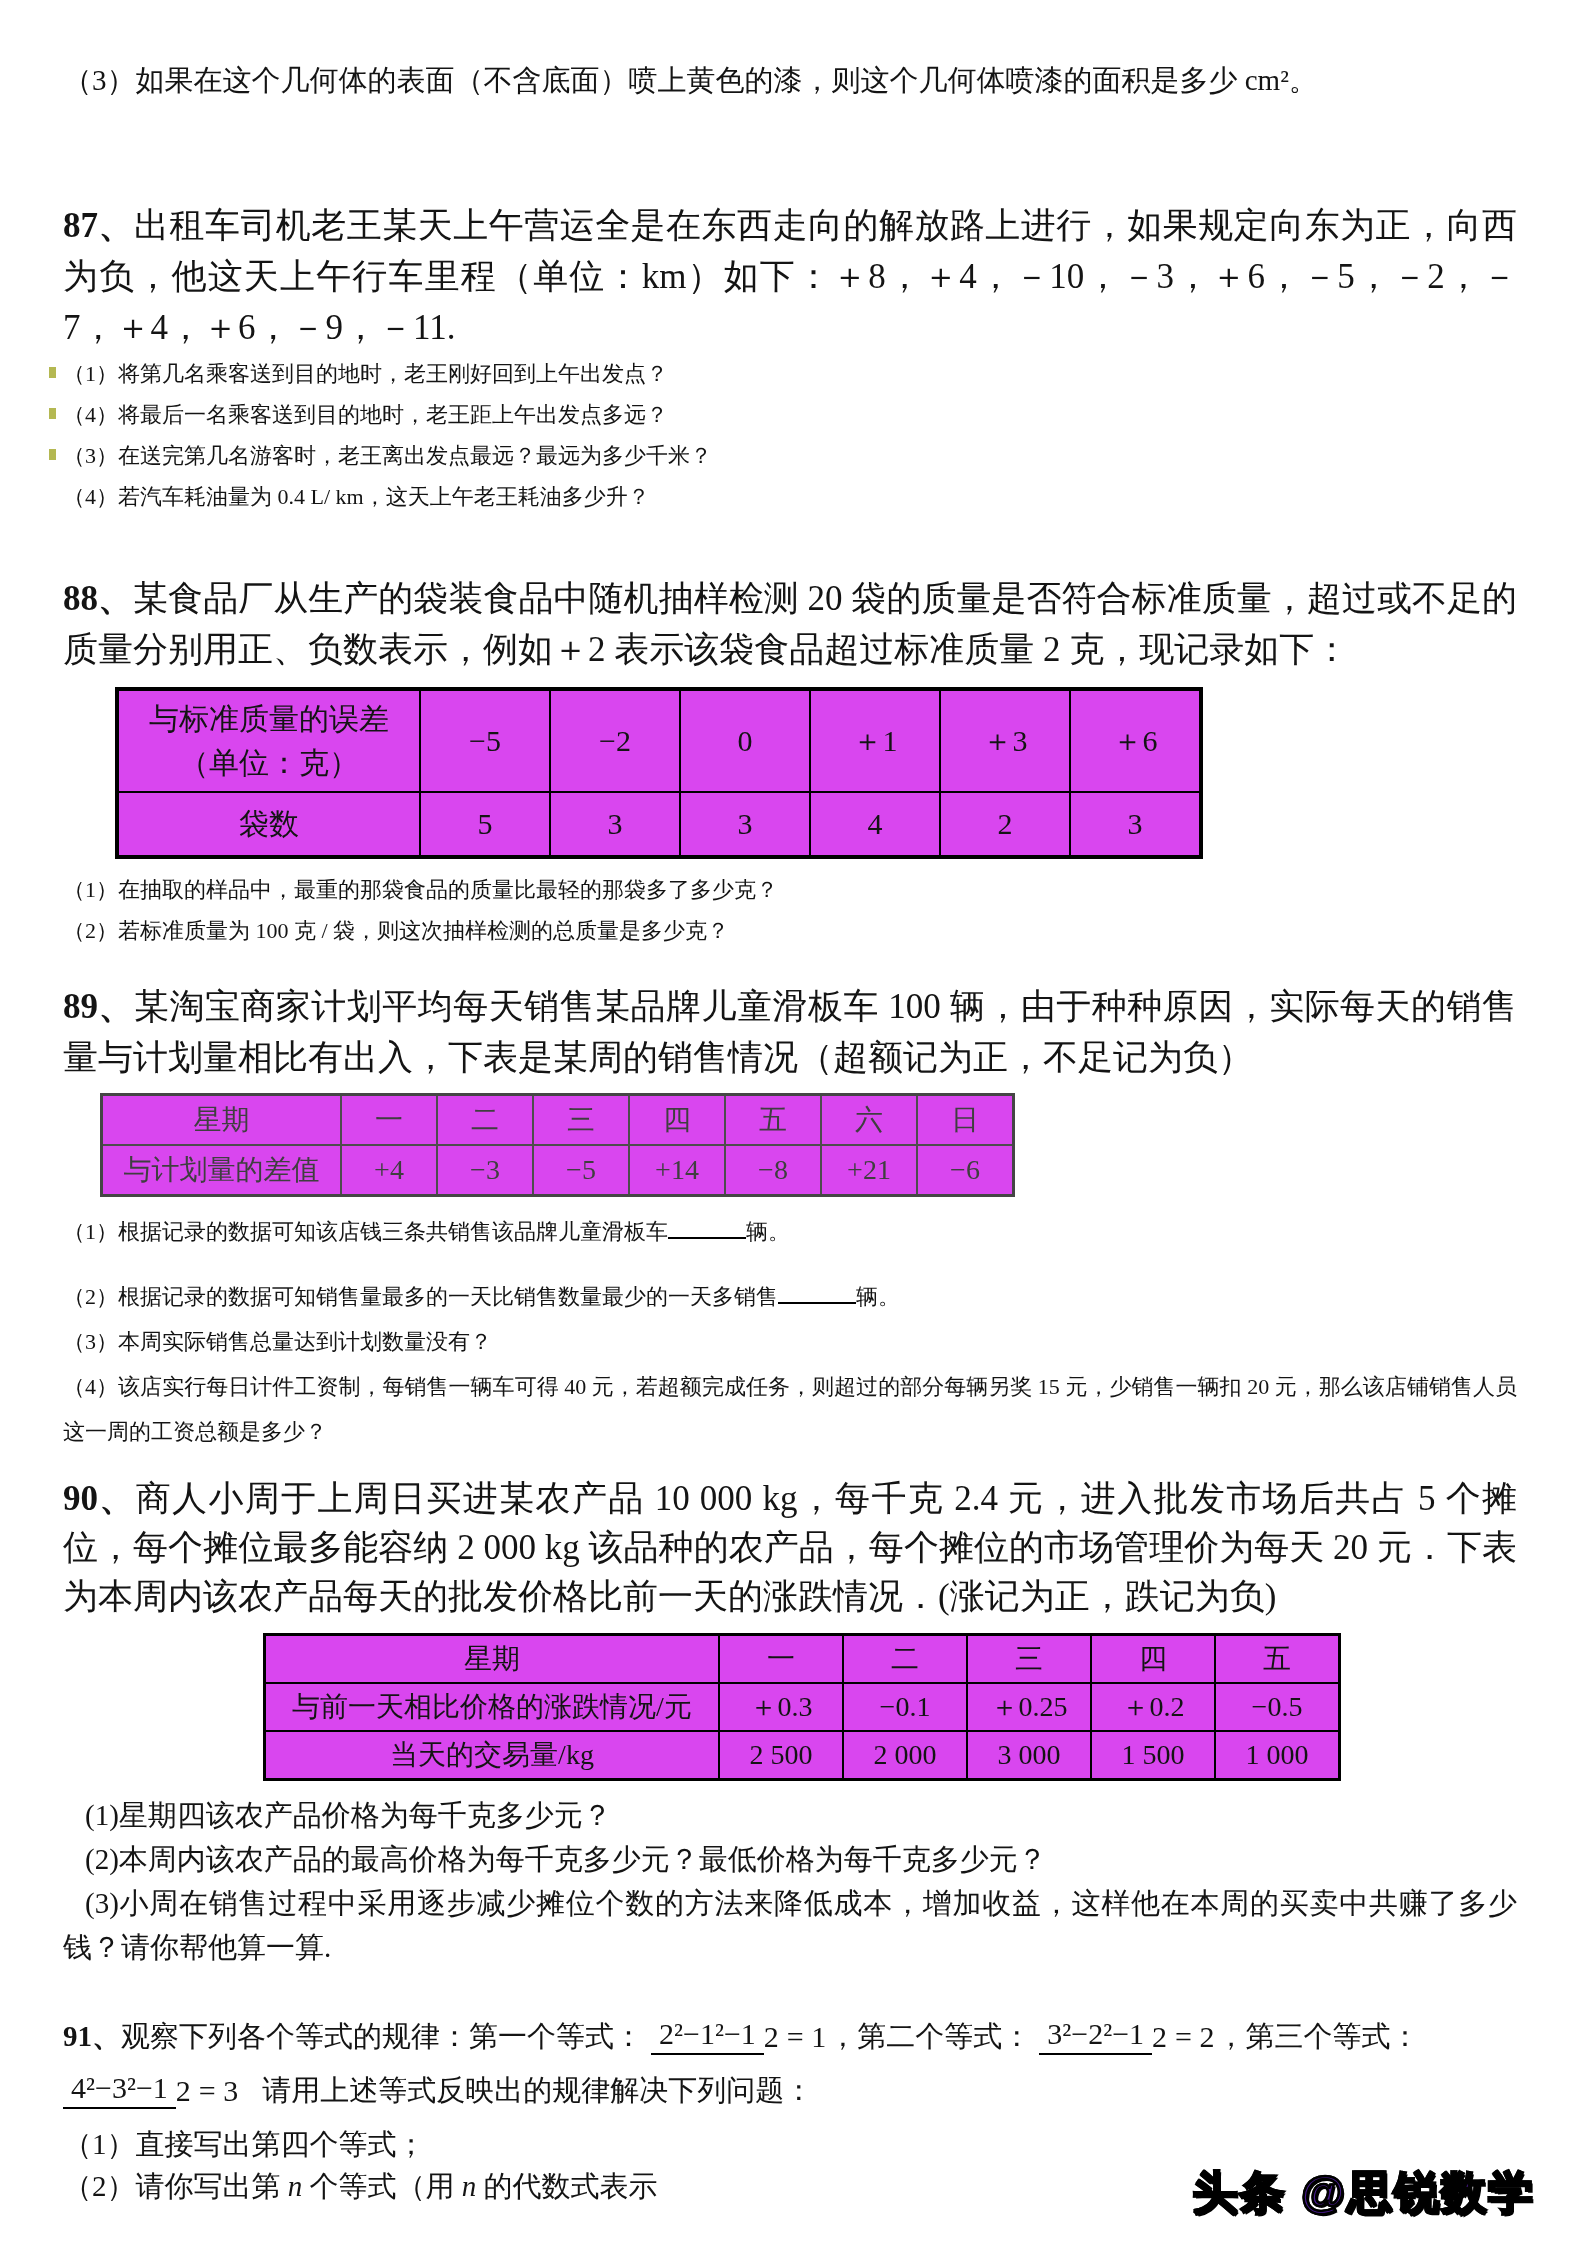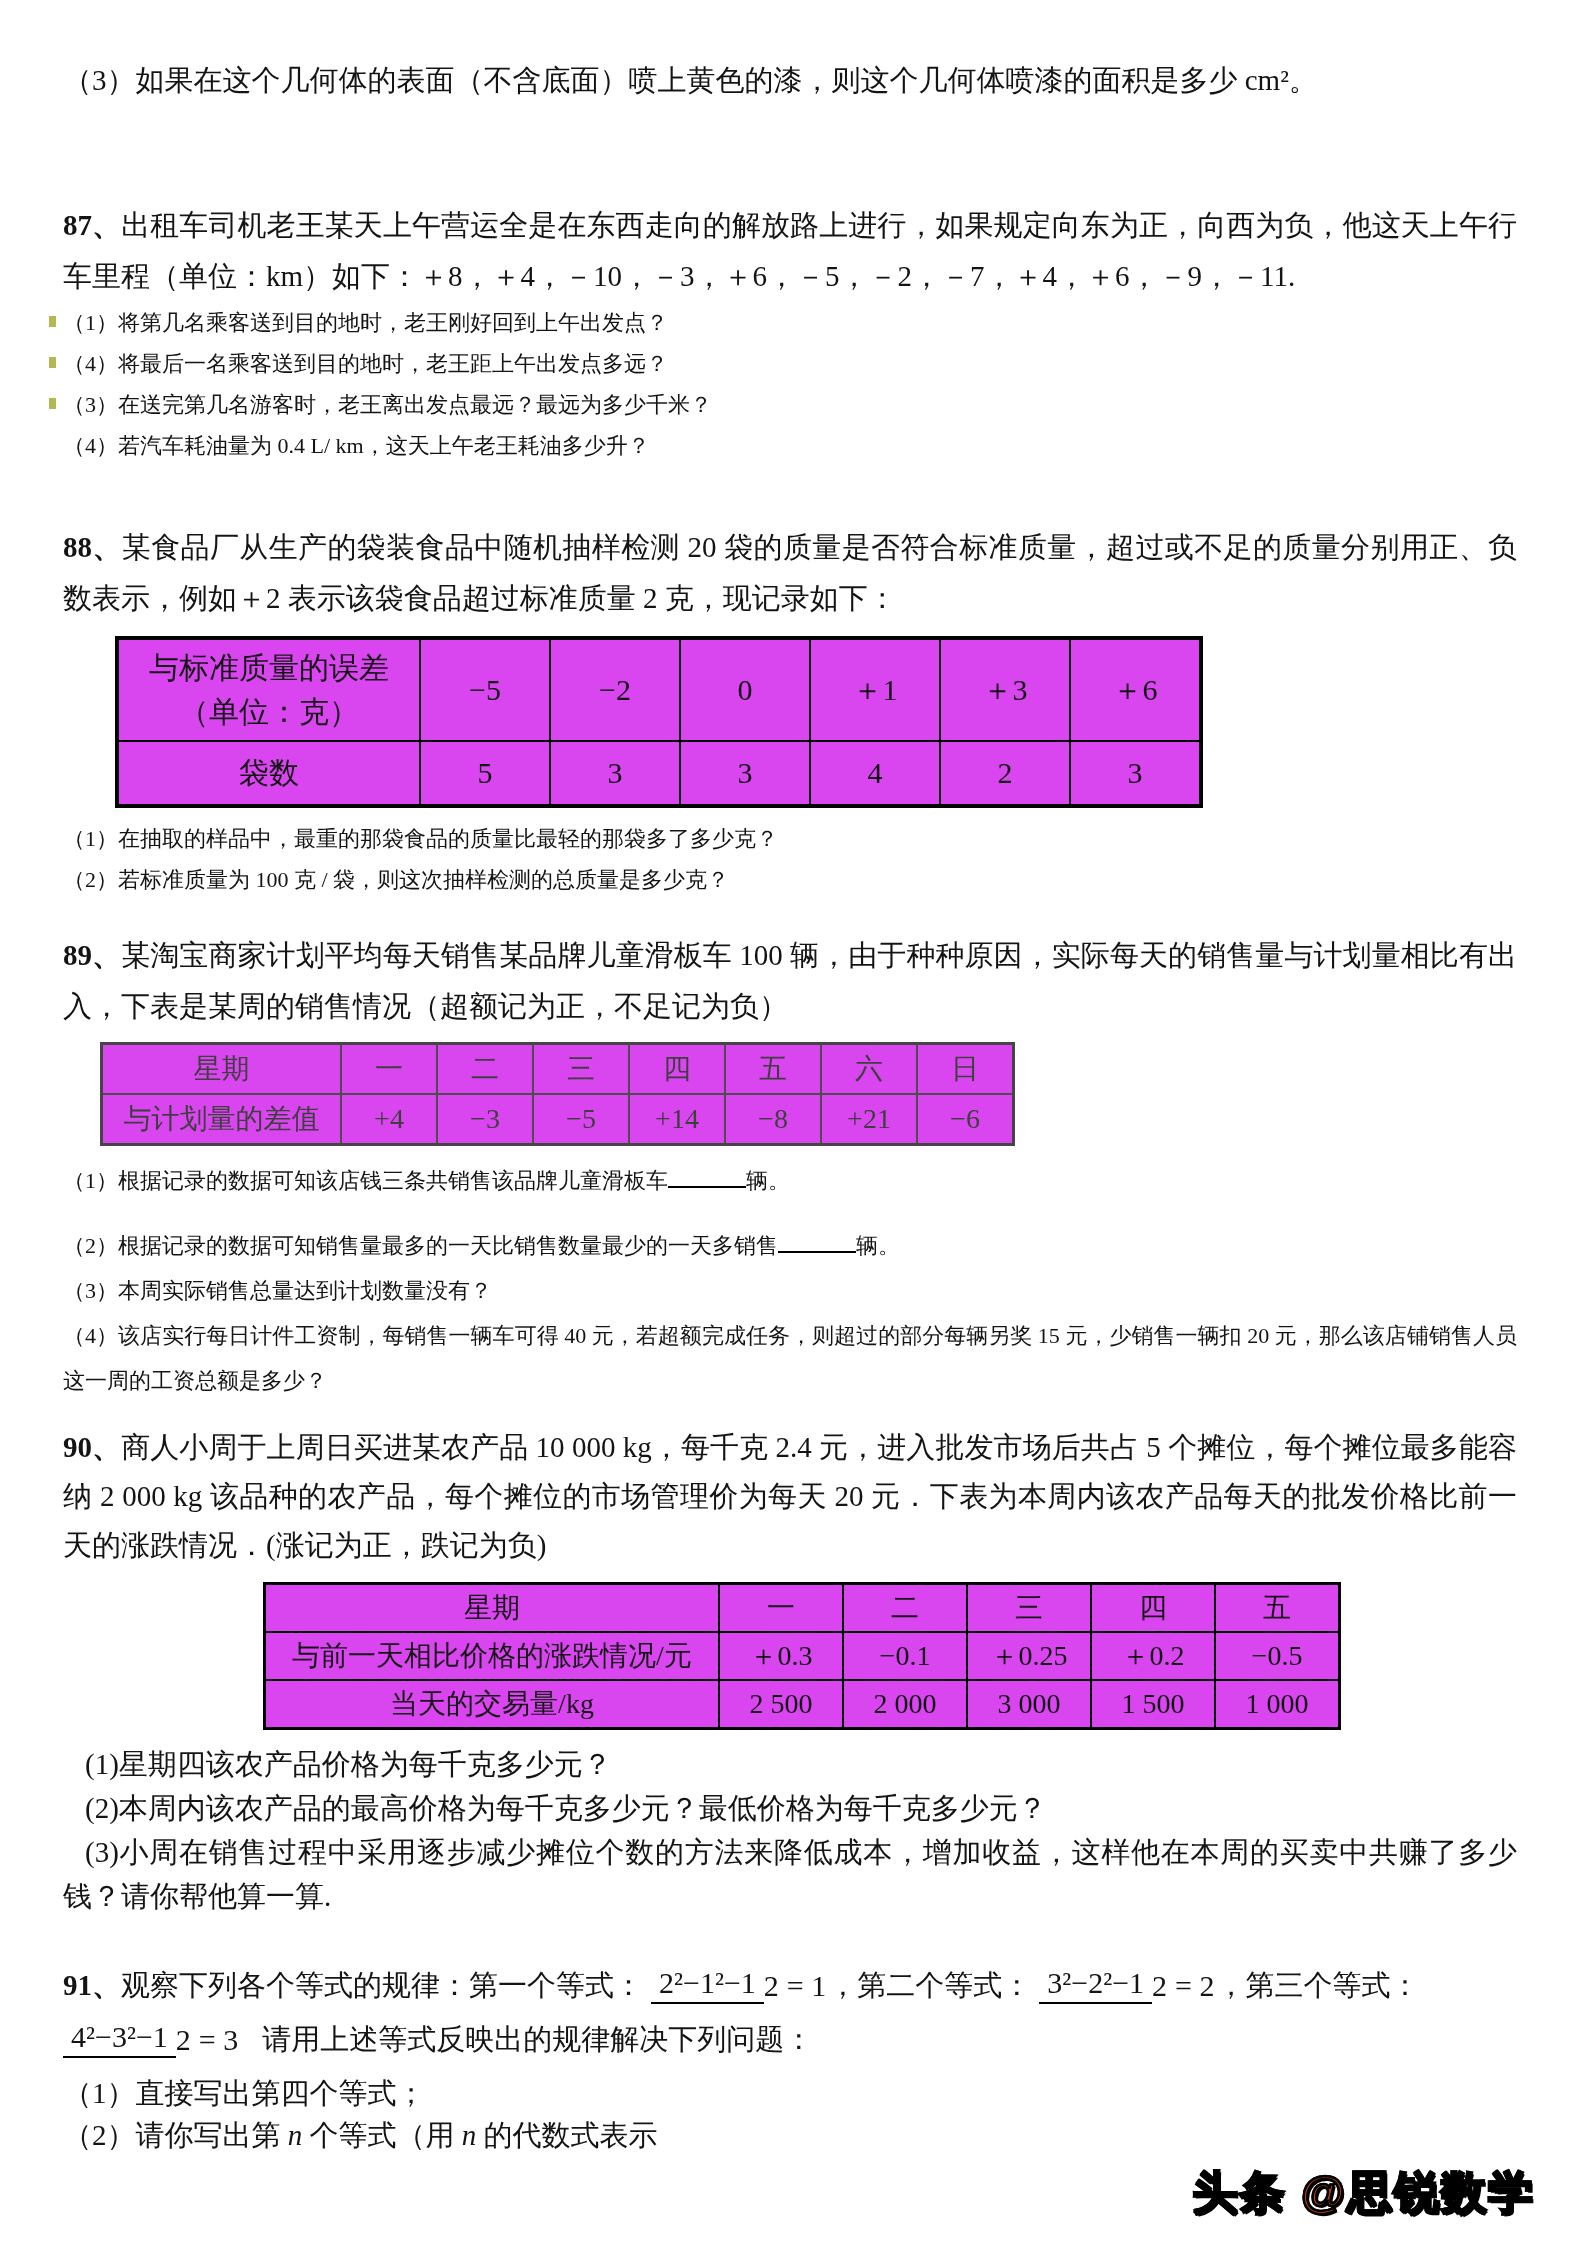--- a/index.html
+++ b/index.html
@@ -9,21 +9,21 @@
     height:2245px;
     background:#ffffff;
     font-family:"Liberation Serif","DejaVu Serif",serif;
     color:#141414;
     overflow:hidden;
   }
   .content{padding:60px 70px 0 63px;}
   p{margin:0;}
   .intro{font-size:29px;line-height:40px;}
   section{display:block;}
-  .stem{font-size:29px;line-height:51px;text-align:justify;}
+  .stem{font-size:35px;line-height:51px;text-align:justify;}
   .pnum{font-weight:bold;}
   .subq{position:relative;font-size:22px;line-height:41px;}
   .subq .tick{
     position:absolute;left:-14px;top:14px;
     width:7px;height:11px;background:#b4b852;
     display:inline-block;
   }
   .m87{margin-top:100px;}
   .m88{margin-top:56px;}
   .m89{margin-top:30px;}
@@ -61,21 +61,21 @@
   .eqres{vertical-align:middle;margin-right:2px;font-size:30px;}
   .gap{display:inline-block;width:22px;}
   .q90{font-size:29px;line-height:44px;padding-left:22px;text-align:justify;}
   .q91{font-size:29px;line-height:42px;}
   .q91 i{font-family:"Liberation Serif",serif;}
   
   .watermark{
     position:absolute;right:52px;bottom:22px;
     font-family:"Liberation Sans","DejaVu Sans",sans-serif;
     font-weight:bold;font-size:45px;letter-spacing:2px;
-    color:#c2410c;
+    color:#4c1d95;
     -webkit-text-stroke:2.5px #000;
     text-shadow:2px 2px 0 #000,-1px -1px 0 #000,1px -1px 0 #000,-1px 1px 0 #000;
   }
 </style>
 </head>
 <body>
 
 <div class="page">
   <div class="content">
 

